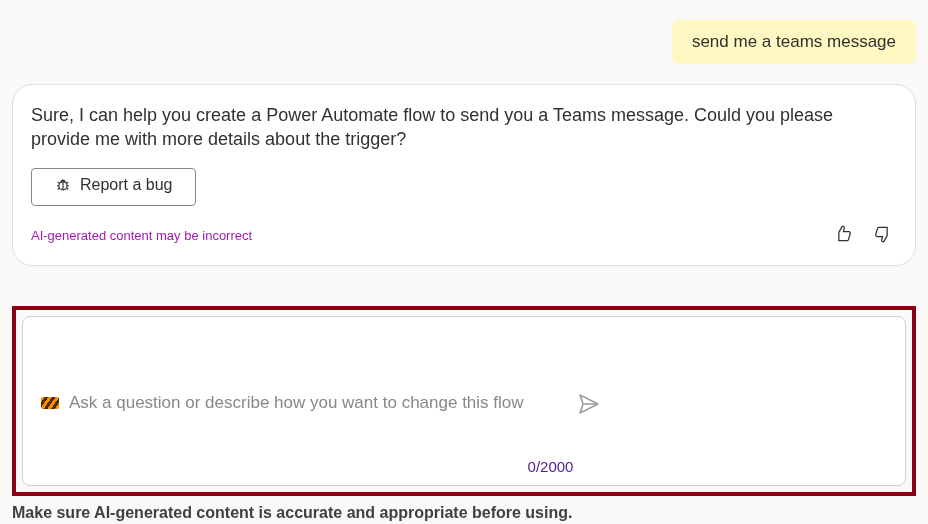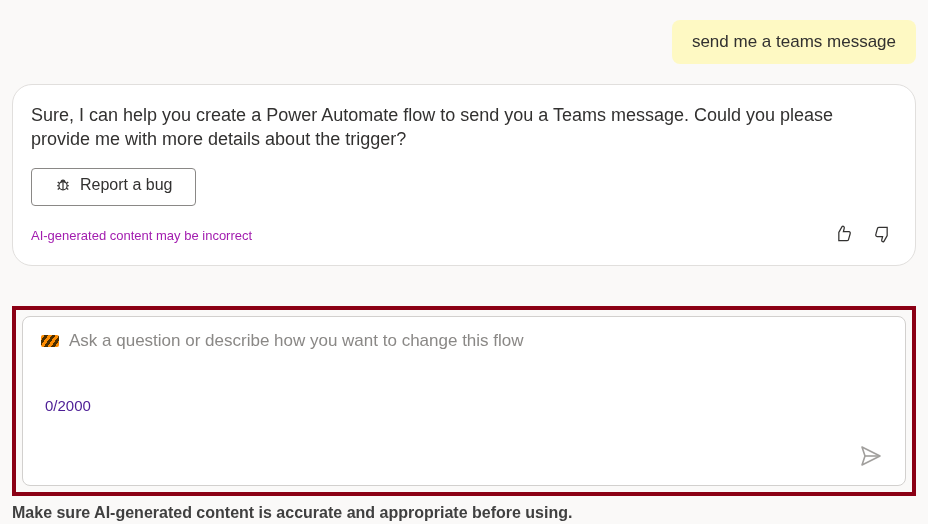--- a/index.html
+++ b/index.html
@@ -87,22 +87,21 @@
       margin-bottom: 6px;
     }
     .input-card {
       background-color: #ffffff;
       border: 1px solid #d2d0ce;
       border-radius: 8px;
       padding: 14px 18px 10px 18px;
       position: relative;
       min-height: 170px;
       display: flex;
-      flex-direction: column;
-      gap: 20px;
+      flex-direction: row;
     }
     .input-row {
       display: flex;
       align-items: center;
       gap: 10px;
     }
     .loading-indicator {
       width: 18px;
       height: 12px;
       background: repeating-linear-gradient(

